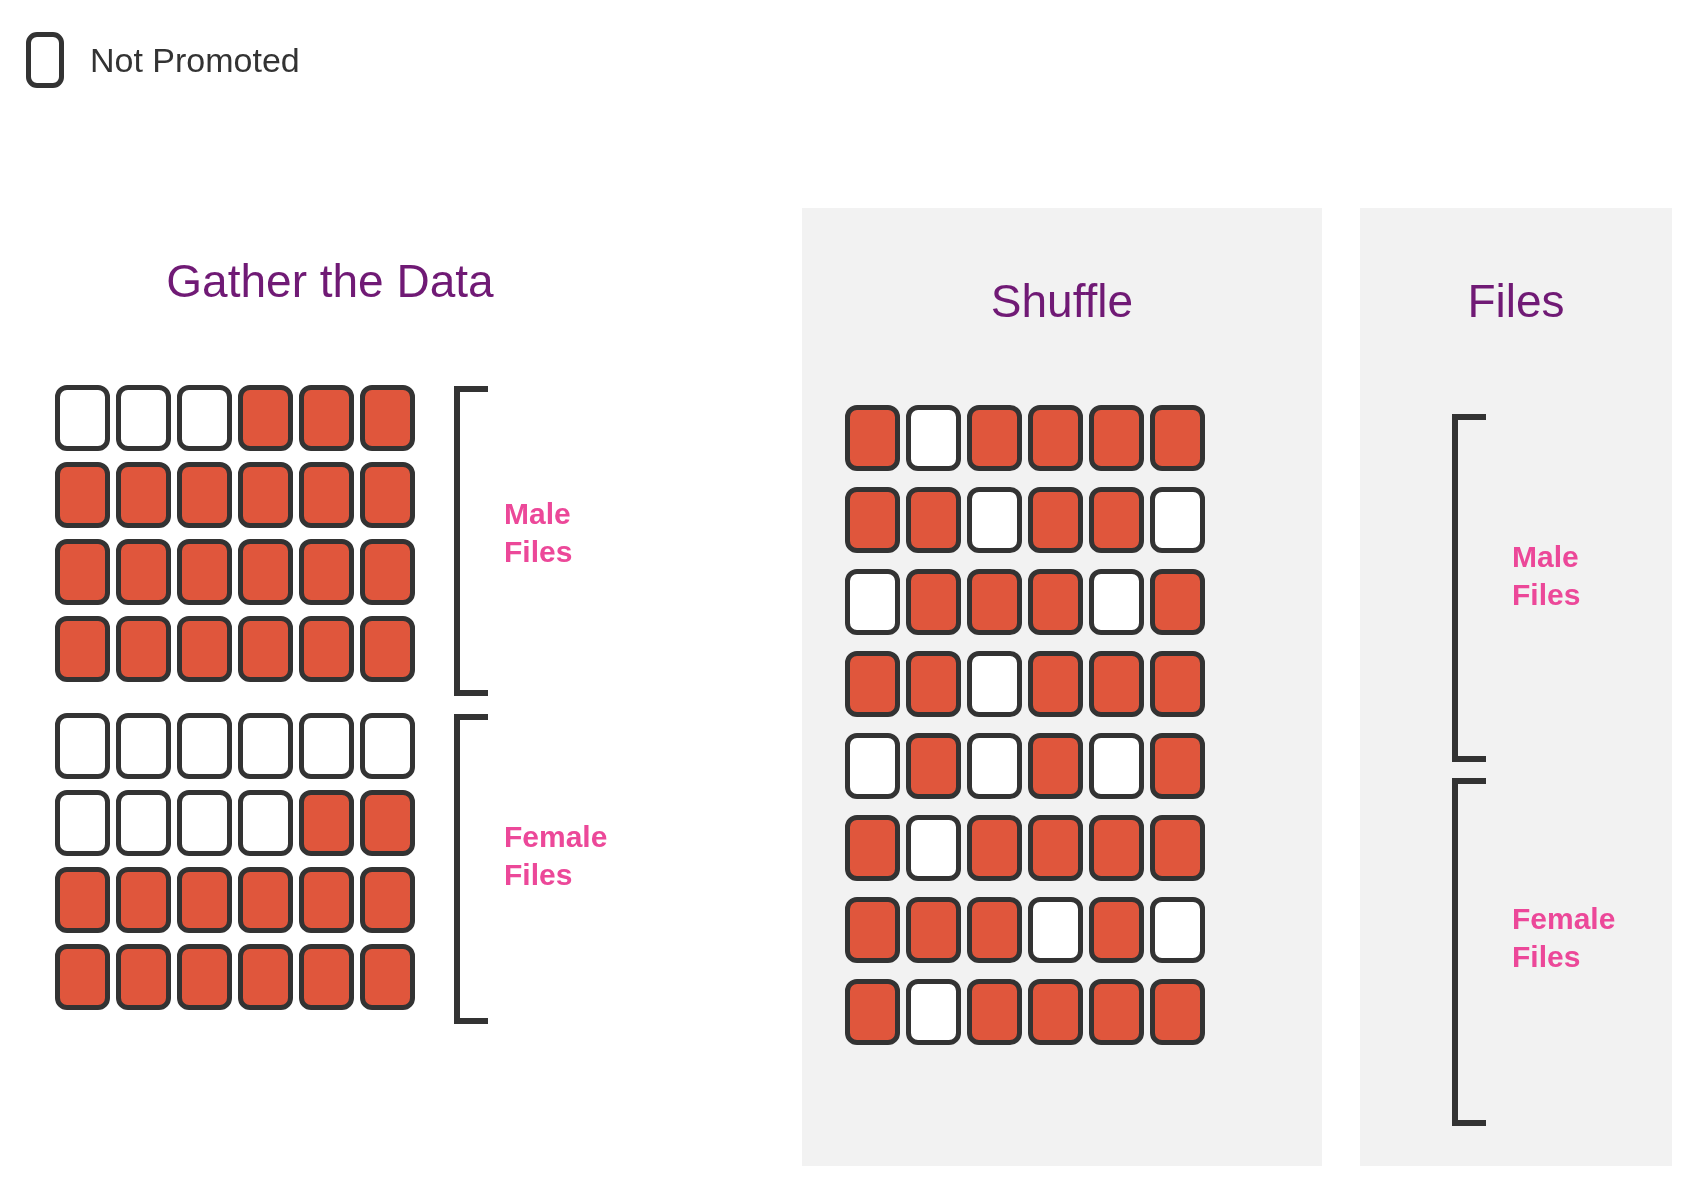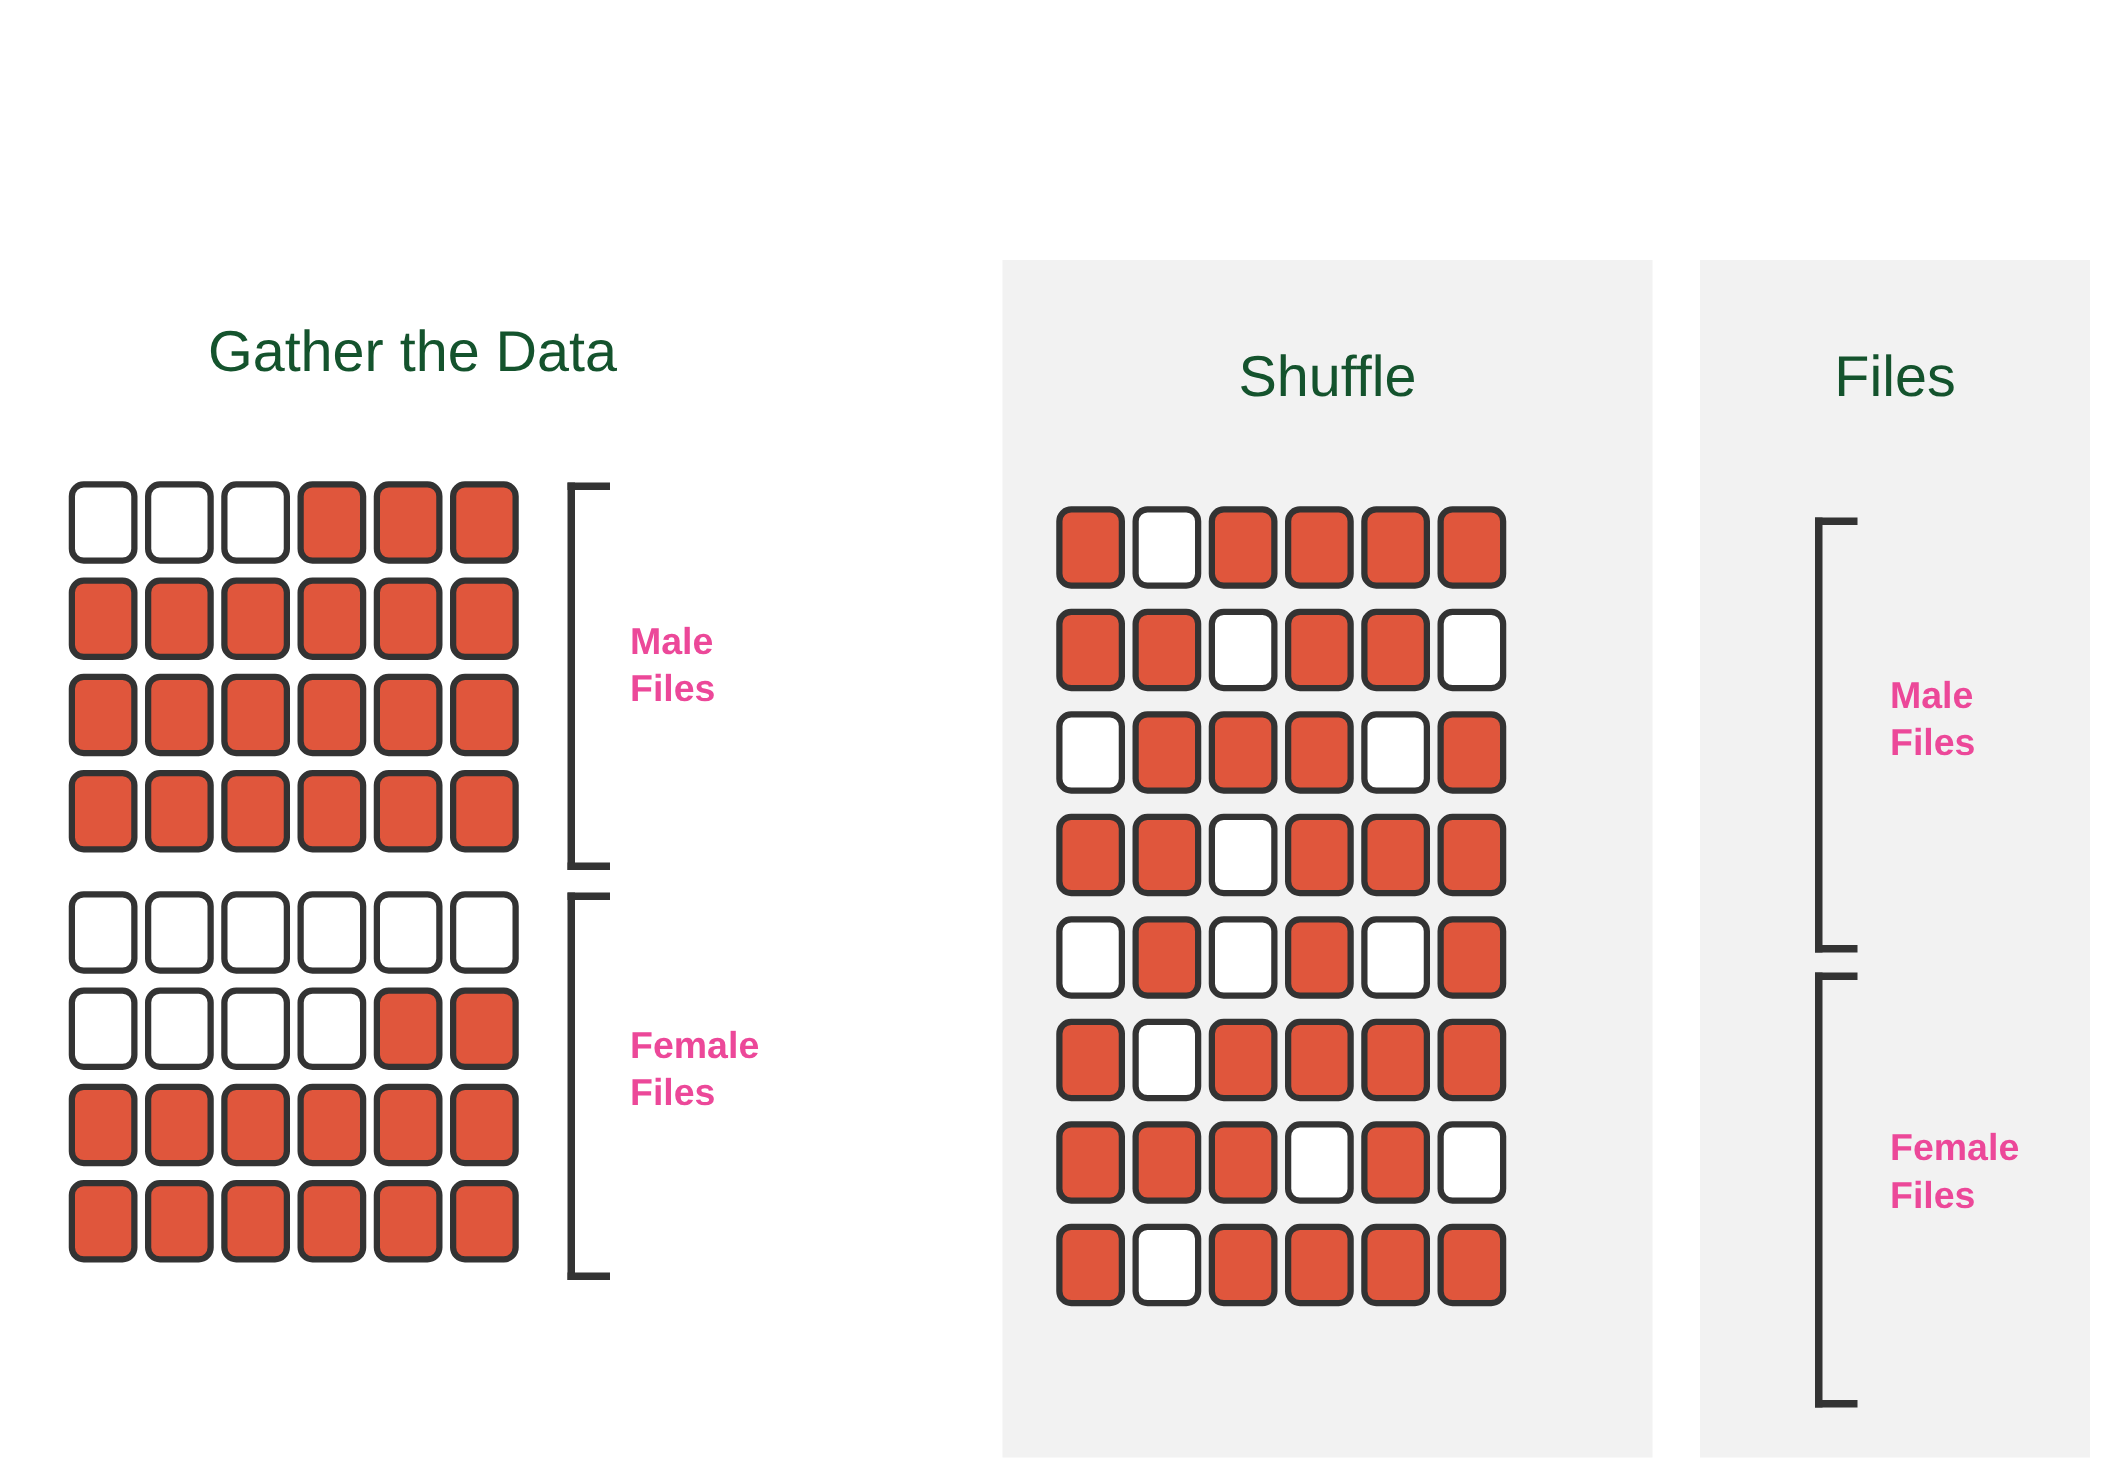--- a/index.html
+++ b/index.html
@@ -32,21 +32,21 @@
   }
   
   .panel{position:absolute;top:0;}
   .panel-bg{
     position:absolute;
     background:#f2f2f2;
   }
   .panel-title{
     position:absolute;
     font-size:46px;
-    color:#14532d;
+    color:#701a75;
     white-space:nowrap;
     line-height:1;
     text-align:center;
   }
   
   .grid{position:absolute;display:grid;}
   .card{
     border:5px solid #333333;
     border-radius:12px;
     box-sizing:border-box;
@@ -65,20 +65,24 @@
     font-weight:bold;
     color:#ec4899;
     line-height:1.28;
     white-space:pre-line;
   }
 </style>
 </head>
 <body>
 
 <div id="legend">
+  <div class="legend-row">
+    <div class="swatch empty"></div>
+    <div class="legend-label">Not Promoted</div>
+  </div>
 </div>
 
 <div class="panel">
   <div class="panel-title" style="left:60px;top:258px;width:540px;">Gather the Data</div>
 
   <div class="grid" id="grid-gather-male" style="left:55px;top:385px;grid-template-columns:repeat(6,61px);grid-auto-rows:77px;">
       <div class="card not-promoted"></div>
       <div class="card not-promoted"></div>
       <div class="card not-promoted"></div>
       <div class="card promoted"></div>

